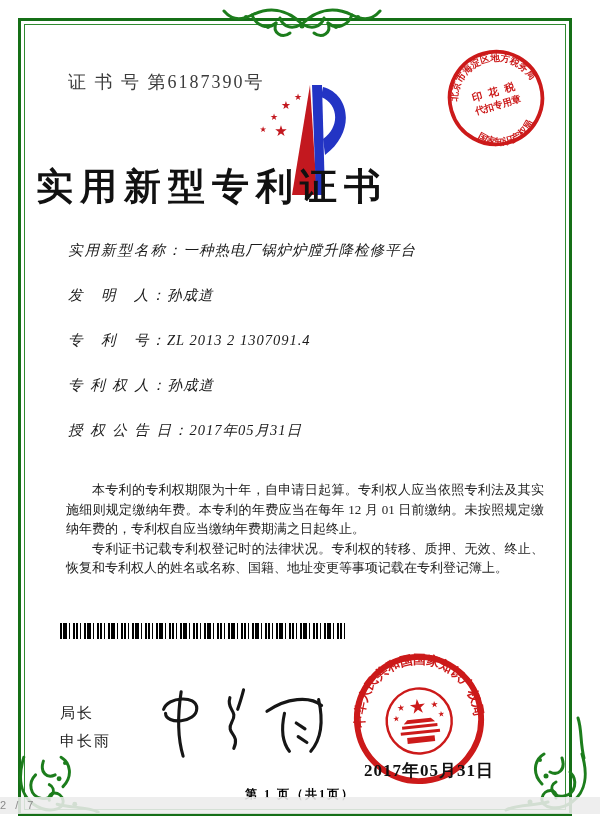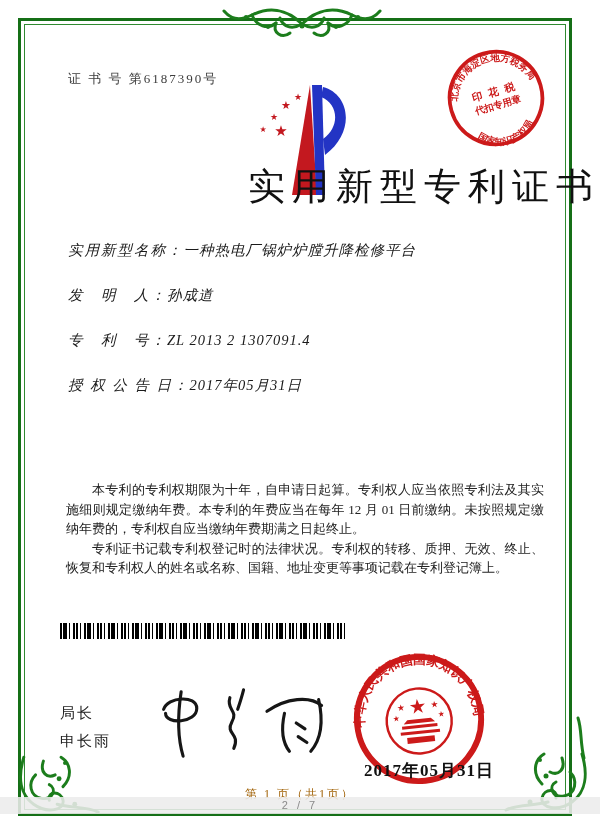--- a/index.html
+++ b/index.html
@@ -11,31 +11,31 @@
   }
   
   .frame-outer{position:absolute;left:18px;top:18px;right:28px;bottom:13px;
     border:3px solid #156f17;pointer-events:none;}
   .frame-inner{position:absolute;left:24px;top:24px;right:34px;bottom:19px;
     border:1px solid #2f8a31;pointer-events:none;}
   .flourish{position:absolute;pointer-events:none;}
   .flourish svg{display:block;}
   .fl-br{transform:scaleX(-1);}
 
-  .cert-no{position:absolute;left:68px;top:70px;font-size:13px;color:#3c3c3c;
+  .cert-no{position:absolute;left:68px;top:70px;font-size:18px;color:#3c3c3c;
     letter-spacing:2px;}
 
   .logo{position:absolute;left:250px;top:82px;width:100px;height:120px;}
 
   .seal{position:absolute;}
   .seal-top{left:444px;top:46px;width:104px;height:104px;transform:rotate(-16deg);}
   .seal-bottom{left:350px;top:650px;width:138px;height:138px;transform:rotate(-6deg);}
 
-  .title{position:absolute;left:0;right:0;top:162px;text-align:right;
-    font-size:37px;font-weight:normal;letter-spacing:7px;color:#111;}
+  .title{position:absolute;left:0;right:0;top:162px;text-align:left;
+    font-size:37px;font-weight:bold;letter-spacing:7px;color:#111;padding-left:36px;}
 
   .fields{position:absolute;left:68px;top:240px;width:470px;font-size:14.5px;}
   .field-row{margin-bottom:25px;line-height:20px;white-space:nowrap;font-style:italic;}
   .f-label{letter-spacing:2px;}
   .f-value{letter-spacing:1px;}
 
   .body-text{position:absolute;left:66px;top:480px;width:478px;
     font-size:13px;line-height:19.5px;text-align:justify;color:#222;}
   .body-text p{margin:0;text-indent:2em;}
 
@@ -46,23 +46,23 @@
       #000 20px 21px,#fff 21px 24px);}
 
   .director{position:absolute;left:60px;top:699px;font-size:15px;line-height:28px;
     letter-spacing:2px;color:#222;}
   .signature{position:absolute;left:148px;top:682px;width:195px;height:82px;}
 
   .seal-date{position:absolute;left:364px;top:759px;font-size:17px;font-weight:600;
     letter-spacing:1px;color:#111;z-index:6;}
 
   .footer-page{position:absolute;left:0;right:0;top:786px;text-align:center;
-    font-size:12px;color:#a16207;letter-spacing:2px;}
+    font-size:12px;color:#000000;letter-spacing:2px;font-weight:bold;}
   .overlay-band{position:absolute;left:0;right:0;top:797px;height:17px;
-    background:rgba(236,236,236,0.88);z-index:5;text-align:center;
+    background:rgba(236,236,236,0.88);z-index:5;
     font-family:"Liberation Sans","DejaVu Sans",sans-serif;
     font-size:11px;color:#8a8a8a;letter-spacing:3px;line-height:16px;}
 </style>
 </head>
 <body>
 
 <div class="page">
 
   <div class="frame-outer"></div>
   <div class="frame-inner"></div>
@@ -148,20 +148,23 @@
 
   <div class="fields">
     <div class="field-row">
       <span class="f-label">实用新型名称：</span><span class="f-value">一种热电厂锅炉炉膛升降检修平台</span>
     </div>
     <div class="field-row">
       <span class="f-label">发　明　人：</span><span class="f-value">孙成道</span>
     </div>
     <div class="field-row">
       <span class="f-label">专　利　号：</span><span class="f-value">ZL 2013 2 1307091.4</span>
+    </div>
+    <div class="field-row">
+      <span class="f-label">专 利 权 人：</span><span class="f-value">孙成道</span>
     </div>
     <div class="field-row">
       <span class="f-label">授 权 公 告 日：</span><span class="f-value">2017年05月31日</span>
     </div>
   </div>
 
   <div class="body-text">
     <p>本专利的专利权期限为十年，自申请日起算。专利权人应当依照专利法及其实施细则规定缴纳年费。本专利的年费应当在每年 12 月 01 日前缴纳。未按照规定缴纳年费的，专利权自应当缴纳年费期满之日起终止。</p>
     <p>专利证书记载专利权登记时的法律状况。专利权的转移、质押、无效、终止、恢复和专利权人的姓名或名称、国籍、地址变更等事项记载在专利登记簿上。</p>
   </div>

